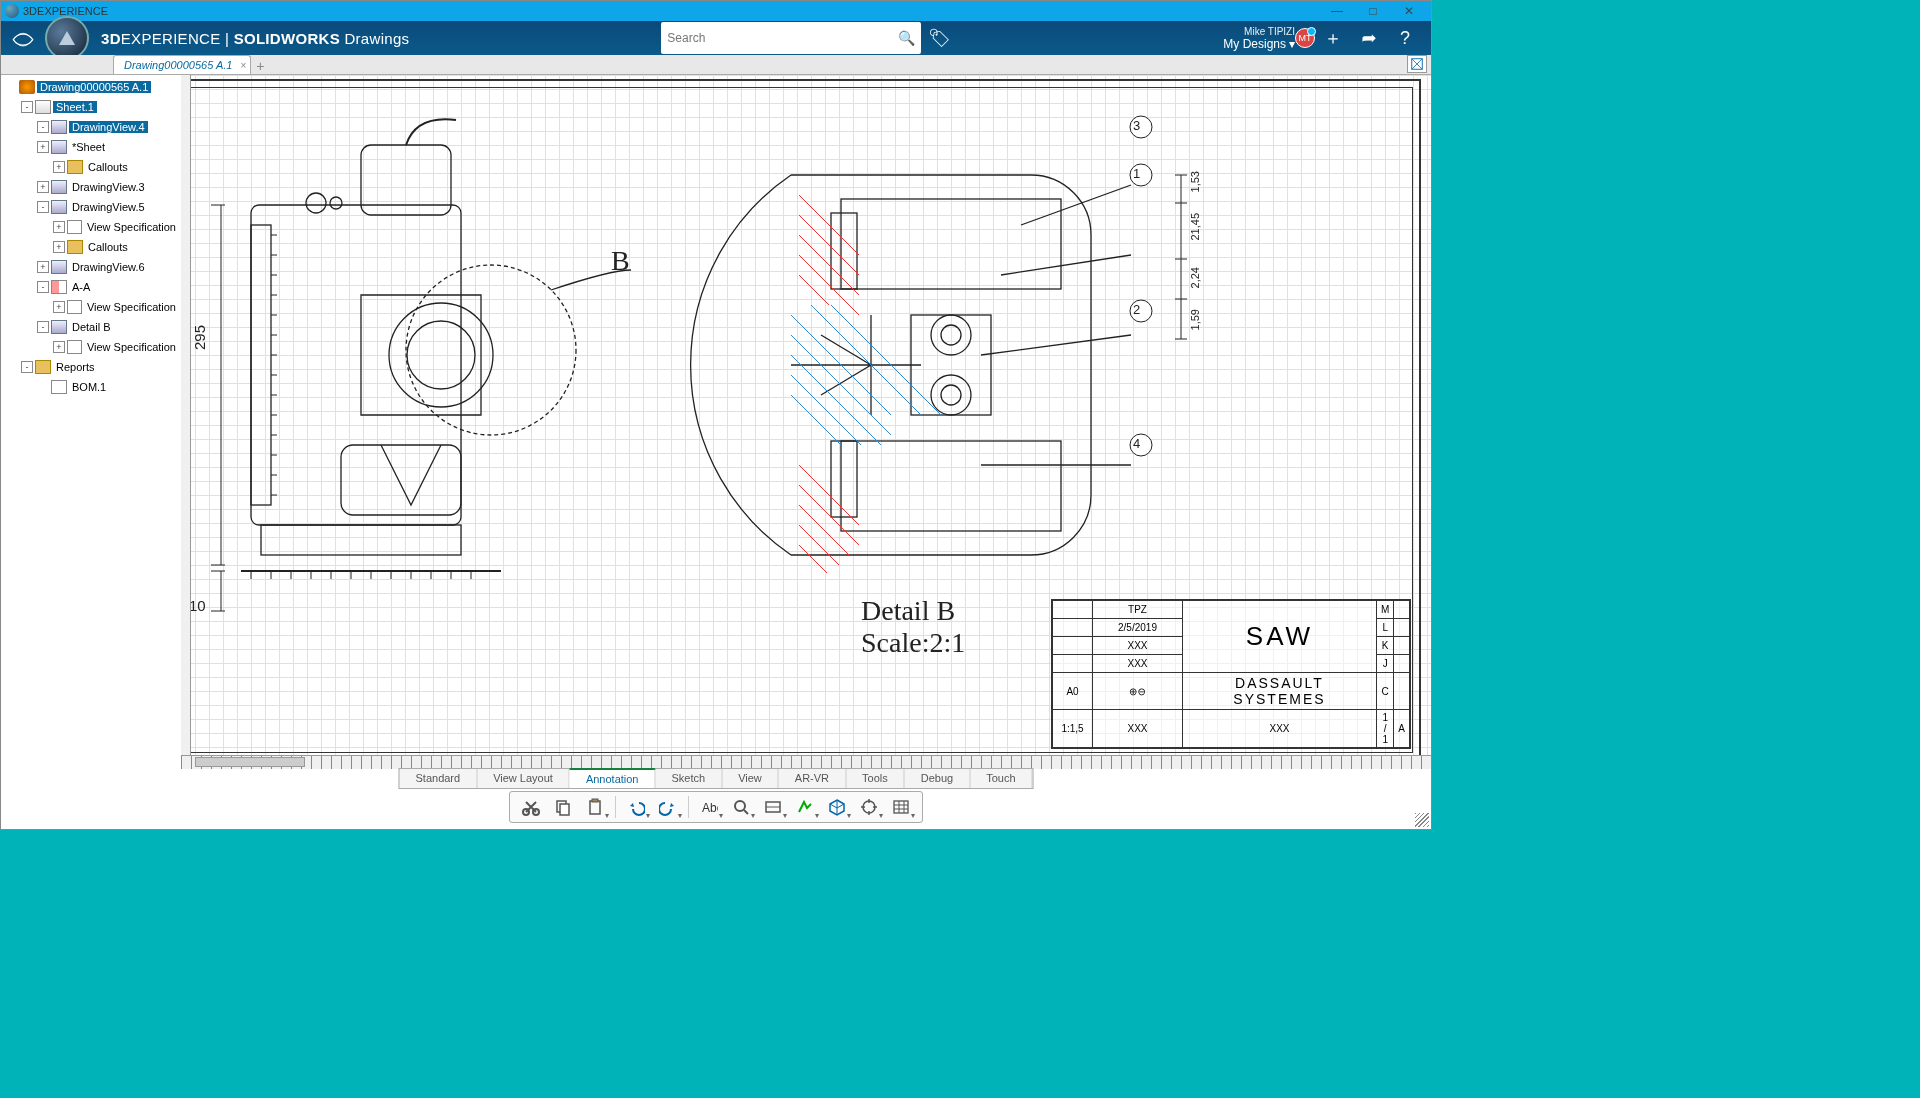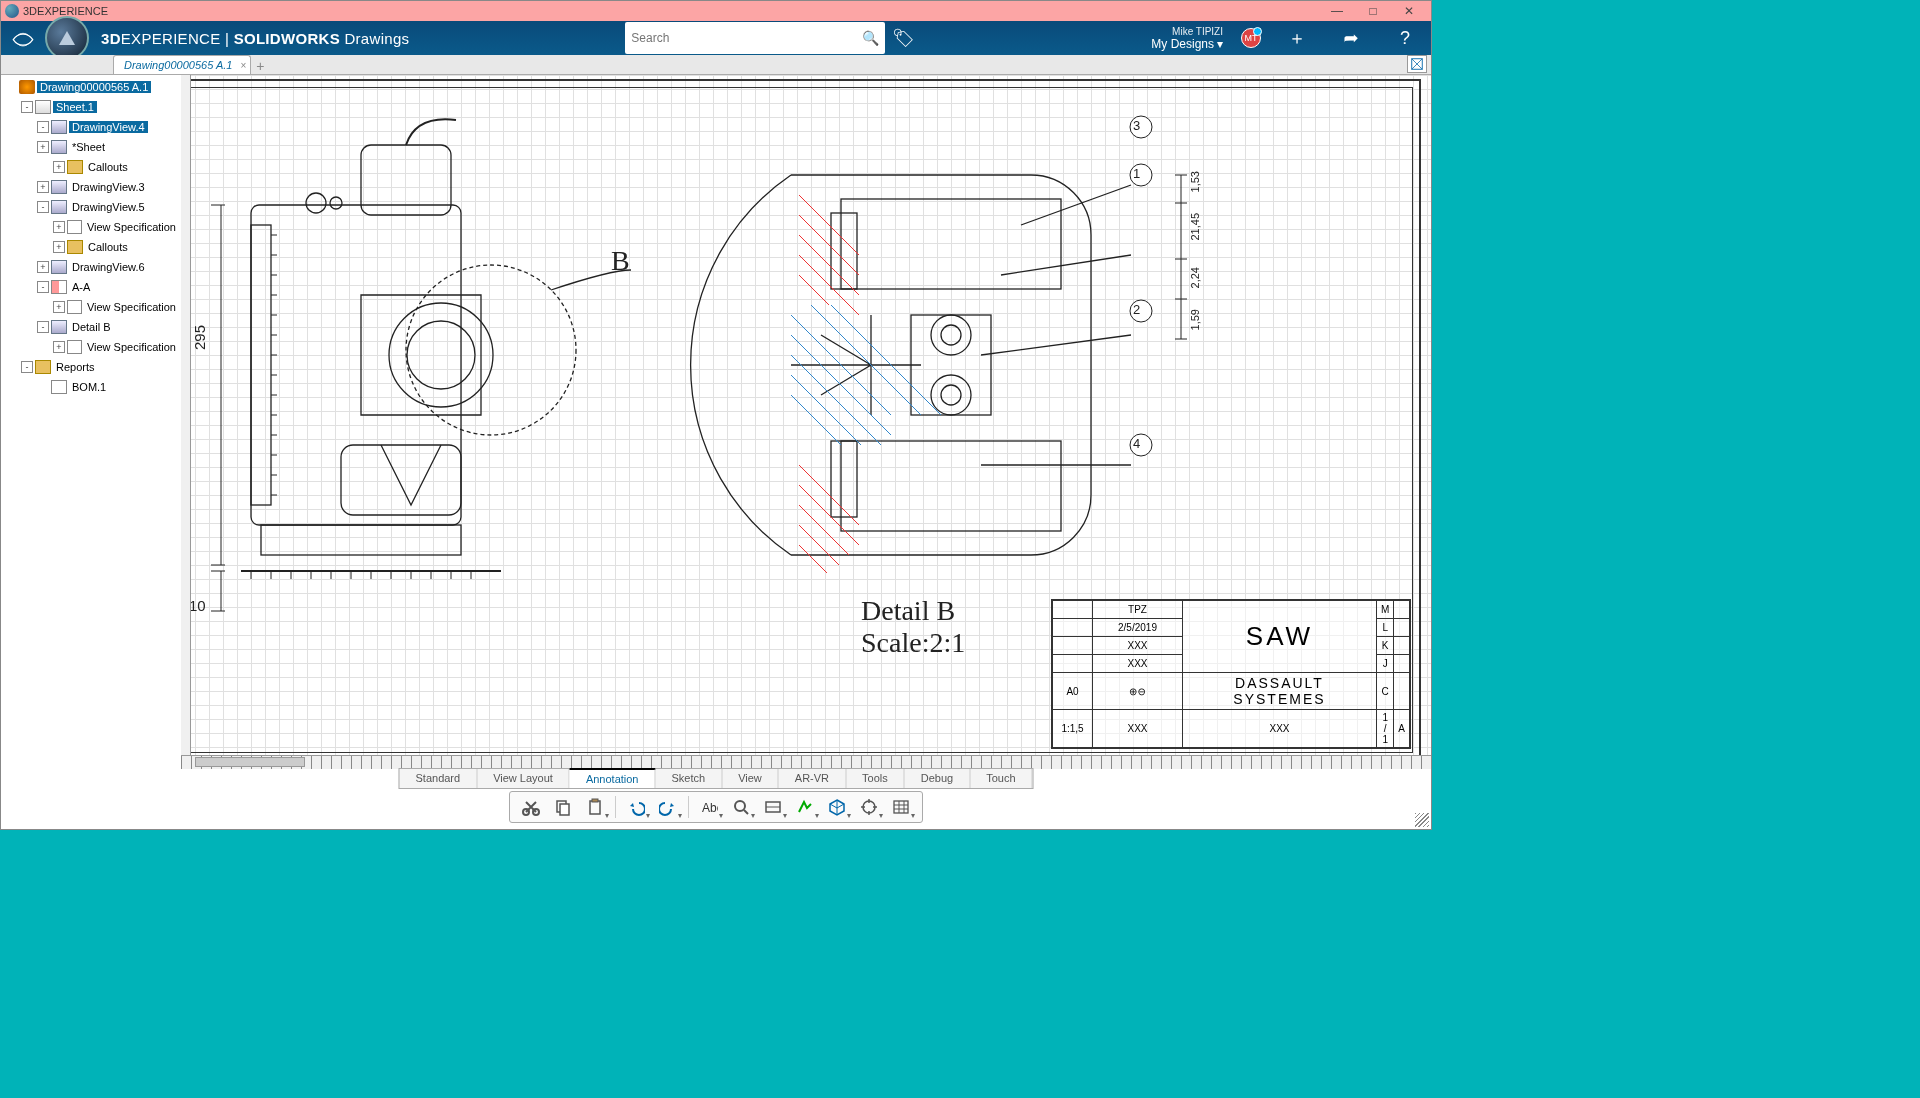--- a/index.html
+++ b/index.html
@@ -1,37 +1,37 @@
 <!DOCTYPE html>
 <html><head>
 <meta charset="utf-8">
 <style>
 * { box-sizing: border-box; margin: 0; padding: 0; font-family: "Segoe UI", Arial, sans-serif; }
 body { background: #00b3b8; width: 1920px; height: 1098px; overflow: hidden; }
 
 .window { position: absolute; left: 0; top: 0; width: 1432px; height: 830px; background: #fff; border: 1px solid #888; }
 
-.titlebar { height: 20px; background: #fca5a5; display: flex; align-items: center; padding: 0 4px; font-size: 11px; color: #333; }
+.titlebar { height: 20px; background: #0ea5e9; display: flex; align-items: center; padding: 0 4px; font-size: 11px; color: #333; }
 .titlebar .globe { width: 14px; height: 14px; margin-right: 4px; background: radial-gradient(circle at 30% 30%, #6ab, #258); border-radius: 50%; }
 .titlebar .spacer { flex: 1; }
 .titlebar .winbtn { width: 36px; height: 18px; display: flex; align-items: center; justify-content: center; font-size: 12px; color: #444; }
 
 .header { height: 34px; background: linear-gradient(#0a4a7a,#0a5a8a); display: flex; align-items: center; padding: 0 8px; color: #fff; }
 .logo3ds { width: 28px; height: 28px; margin-right: 8px; display:flex; align-items:center; justify-content:center; }
 .logo3ds svg { width:26px; height:26px; }
 .compass { width: 44px; height: 44px; border-radius: 50%; background: radial-gradient(circle at 35% 35%, #5a7a9a, #102030); border: 2px solid #7aa; margin: -6px 12px -6px 0; position: relative; }
 .compass::after { content:''; position:absolute; left:50%; top:50%; width:0; height:0; border-left:8px solid transparent; border-right:8px solid transparent; border-bottom:14px solid #bcd; transform: translate(-50%,-50%); }
 .app-title { font-size: 15px; font-weight: 300; letter-spacing: .3px; }
 .app-title b { font-weight: 600; }
 .header .spacer { flex: 1; }
 .search-box { width: 260px; height: 26px; background: #fff; border-radius: 2px; display: flex; align-items: center; padding: 16px 6px; }
 .search-box input { border: none; outline: none; flex: 1; font-size: 12px; color: #333; background: transparent; }
 .search-box .mag { color: #666; font-size: 14px; }
 .hd-icon { width: 28px; height: 28px; display: flex; align-items: center; justify-content: center; font-size: 18px; color: #fff; margin: 0 4px; }
-.user-area { display: flex; align-items: center; gap: 18px; margin-left: 14px; }
+.user-area { display: flex; align-items: center; gap: 0; margin-left: 14px; }
 .user-area .name { font-size: 10px; opacity: .9; }
 .user-area .dropdown { font-size: 12px; display: flex; align-items: flex-start; gap:3px; }
 .avatar-badge { width: 20px; height: 20px; border-radius: 50%; background: #d44; color: #fff; font-size: 9px; display: flex; align-items: center; justify-content: center; border: 1px solid #fff; position:relative;text-align:center; }
 .avatar-badge::after { content:''; position:absolute; top:-2px; right:-2px; width:7px; height:7px; border-radius:50%; background:#0bf; border:1px solid #fff; }
 
 .tabbar { height: 20px; background: #e8e8e8; display: flex; align-items: flex-end; padding-left: 112px; border-bottom: 1px solid #aaa; position:relative; }
 .doc-tab { height: 19px; padding: 0 18px 0 10px; background: #fff; border: 1px solid #aaa; border-bottom: none; border-radius: 3px 3px 0 0; font-size: 11px; font-style: italic; color: #0a6aa0; display: flex; align-items: center; position: relative; }
 .doc-tab .x { position: absolute; right: 4px; font-size: 10px; color: #888; font-style: normal; }
 .tab-add { width: 18px; text-align: center; color: #888; font-size: 14px; }
 .compass-btn { position:absolute; right:4px; top:0; width:20px; height:18px; border:1px solid #999; background:#fff; display:flex; align-items:center; justify-content:center; }
@@ -77,21 +77,21 @@
 .title-block .company { font-family:"Arial"; font-size:14px; letter-spacing:2px; }
 
 .hruler { position:absolute; left:0; right:0; bottom:0; height:14px; background:#f0f0f0; border-top:1px solid #999; }
 .hruler::before { content:''; position:absolute; left:0; right:0; top:0; height:14px;
   background: repeating-linear-gradient(90deg,#888 0,#888 1px,transparent 1px,transparent 10px); }
 .vruler { position:absolute; left:0; top:0; bottom:14px; width:10px; background:#f0f0f0; border-right:1px solid #999; }
 .scroll-thumb { position:absolute; left:14px; bottom:2px; width:110px; height:10px; background:#ccc; border:1px solid #999; }
 
 .bottom-tabs { position:absolute; left:50%; transform:translateX(-50%); bottom:40px; display:flex; background:#f4f4f4; border:1px solid #aaa; font-size:11px; }
 .bottom-tabs .t { padding:3px 16px; border-right:1px solid #ccc; color:#555; }
-.bottom-tabs .t.active { background:#fff; color:#0a6aa0; border-top:2px solid #000000; margin-top:-1px; }
+.bottom-tabs .t.active { background:#fff; color:#0a6aa0; border-top:2px solid #15803d; margin-top:-1px; }
 
 .toolbar { position:absolute; left:50%; transform:translateX(-50%); bottom:6px; height:32px; display:flex; align-items:center; background:#fafafa; border:1px solid #aaa; border-radius:3px; padding:0 6px; gap:2px; }
 .toolbar .tb { width:30px; height:26px; display:flex; align-items:center; justify-content:center; border-radius:2px; position:relative; }
 .toolbar .tb.dd::after { content:'▾'; font-size:8px; color:#666; position:absolute; right:1px; bottom:0; }
 .toolbar .sep { width:1px; height:22px; background:#ccc; margin:0 3px; }
 .toolbar svg { width:18px; height:18px; }
 
 .resize-grip { position:absolute; right:2px; bottom:2px; width:14px; height:14px;
   background: repeating-linear-gradient(135deg,#888 0,#888 1px,transparent 1px,transparent 3px); }
 

